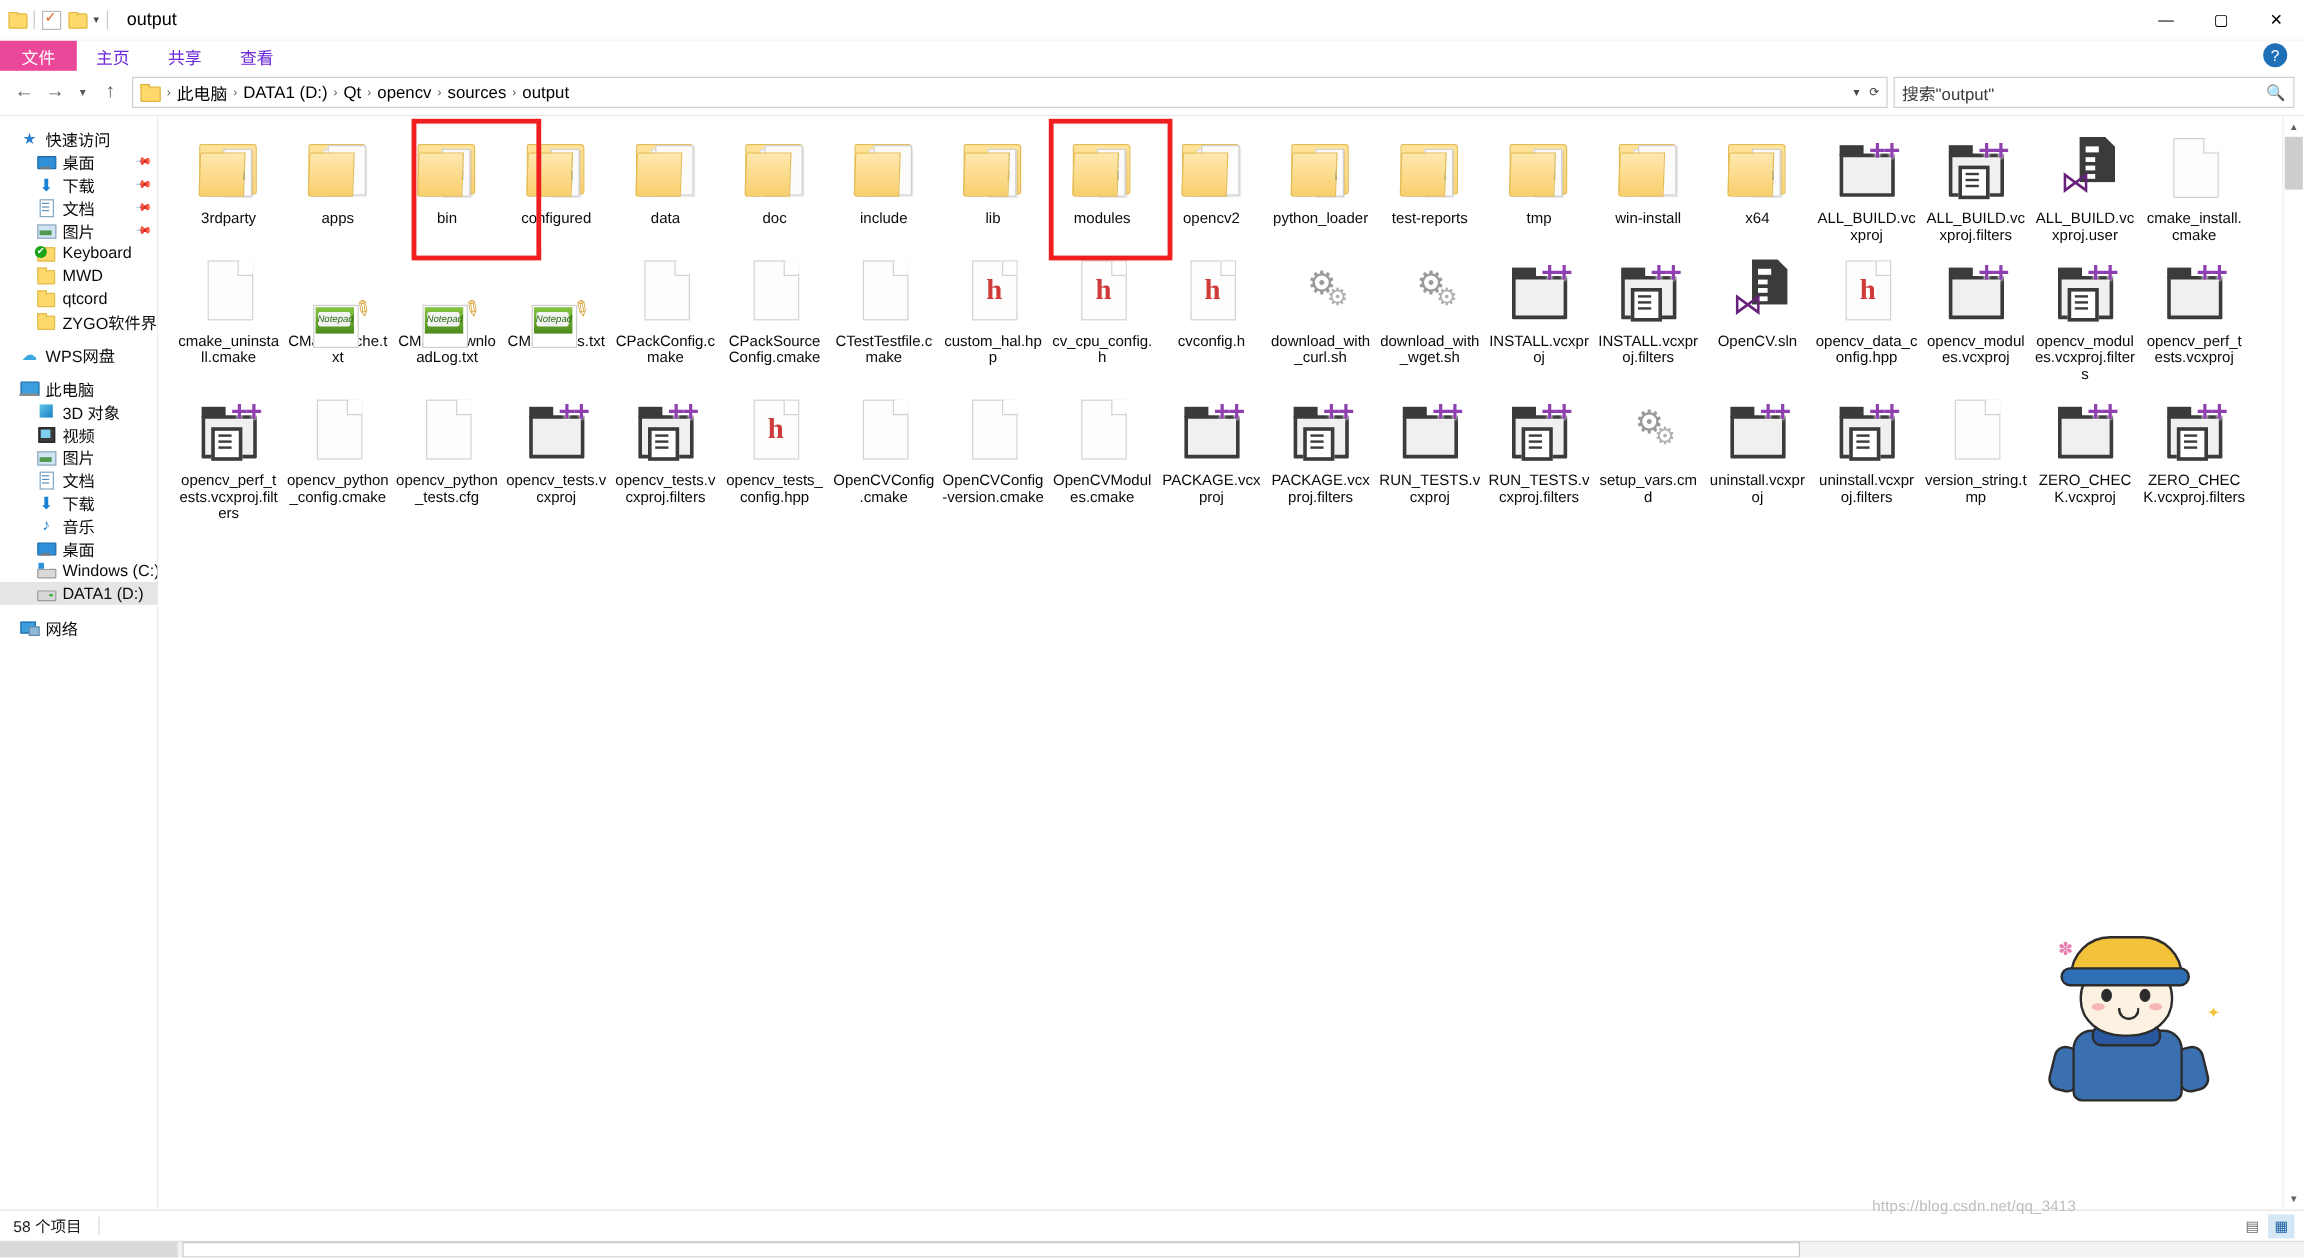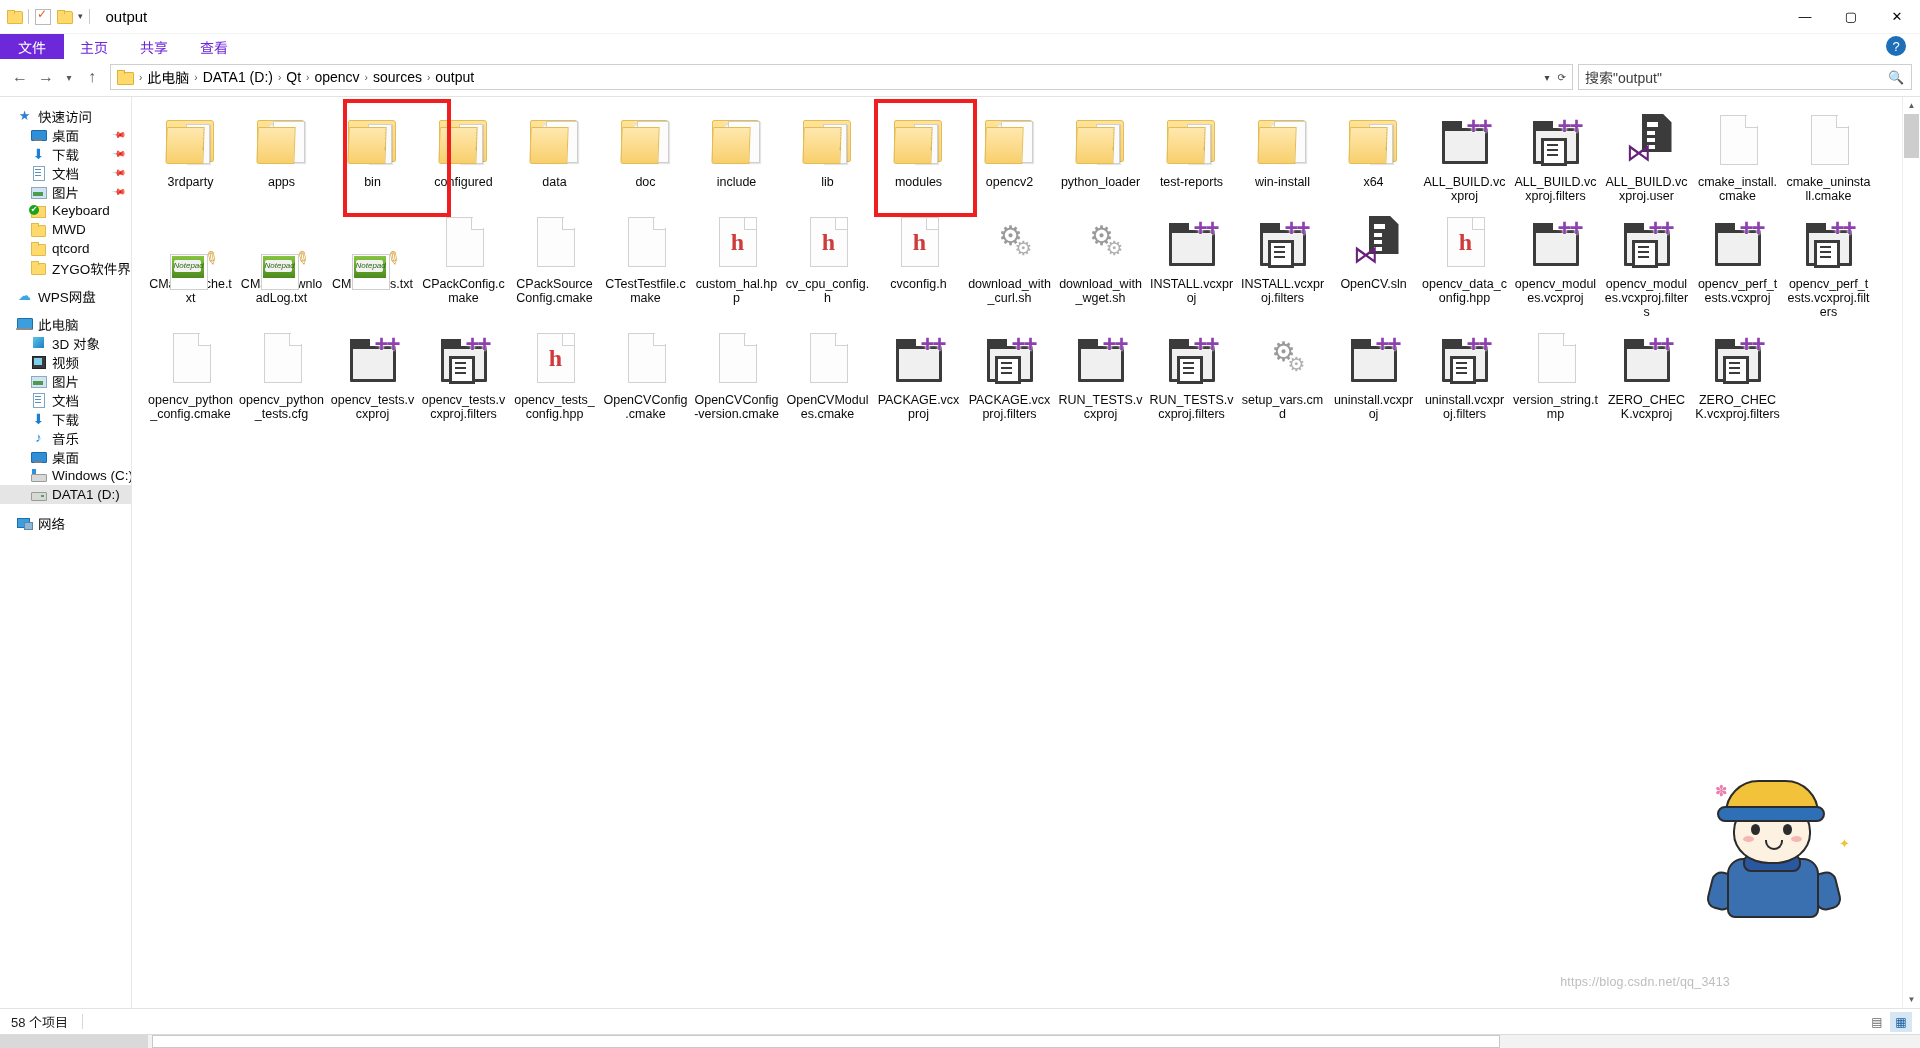--- a/index.html
+++ b/index.html
@@ -22,21 +22,21 @@
   .prop-mini{width:14px;height:14px;border:1px solid #b9b9b9;background:#fff;position:relative;}
   .prop-mini:after{content:"✓";position:absolute;left:1px;top:-3px;font-size:12px;color:#e05a1b;}
   .caret-mini{font-size:9px;color:#444;line-height:1;}
   .title-text{margin-left:10px;font-size:15px;color:#000;}
   .winbtns{margin-left:auto;display:flex;height:33px;}
   .winbtn{width:46px;height:33px;display:flex;align-items:center;justify-content:center;font-size:13px;color:#000;}
 
   
   .ribbon{height:25px;background:#fff;display:flex;align-items:stretch;flex:none;position:relative;}
   .rtab{padding:0 16px;display:flex;align-items:center;font-size:14px;color:#6d28d9;}
-  .rtab.file{background:#6d28d9;color:#fff;padding:0 18px;font-weight:normal;}
+  .rtab.file{background:#ec4899;color:#fff;padding:0 18px;font-weight:normal;}
   .help-ico{position:absolute;right:14px;top:2px;width:20px;height:20px;border-radius:50%;background:#1e6fb8;color:#fff;font-size:13px;display:flex;align-items:center;justify-content:center;}
 
   
   .addrbar{height:30px;display:flex;align-items:center;gap:2px;padding:3px 8px 4px 8px;flex:none;background:#fff;}
   .navbtn{width:24px;height:24px;display:flex;align-items:center;justify-content:center;font-size:16px;color:#5a5a5a;}
   .navbtn.sm{width:18px;font-size:10px;}
   .crumbbox{flex:1;height:24px;border:1px solid #cfcfcf;background:#fff;display:flex;align-items:center;padding:0 4px;margin-left:4px;min-width:0;}
   .crumb-ico{width:16px;height:14px;position:relative;margin:0 4px 0 2px;flex:none;}
   .crumb-ico:before{content:"";position:absolute;left:0;top:2px;width:15px;height:11px;background:#ffd96b;border:1px solid #dcb23d;border-radius:1px;}
   .crumb-ico:after{content:"";position:absolute;left:0;top:0;width:6px;height:3px;background:#ffd96b;border:1px solid #dcb23d;border-bottom:none;}
@@ -167,21 +167,21 @@
   .vscroll .up,.vscroll .dn{height:17px;display:flex;align-items:center;justify-content:center;font-size:8px;color:#606060;}
   .vscroll .thumb{position:absolute;left:1px;right:1px;top:17px;height:44px;background:#cdcdcd;}
 
   
   .status{height:25px;flex:none;display:flex;align-items:center;border-top:1px solid #e3e3e3;background:#fff;position:relative;}
   .status .cnt{font-size:13px;color:#1b1b1b;padding-left:11px;}
   .status .sep{width:1px;height:15px;background:#d8d8d8;margin-left:14px;}
   .status .views{margin-left:auto;display:flex;align-items:center;gap:2px;padding-right:8px;}
   .vbtn{width:22px;height:20px;display:flex;align-items:center;justify-content:center;font-size:12px;color:#6a6a6a;}
   .vbtn.on{background:#d5e6f5;color:#1a5f9e;}
-  .wm{position:absolute;right:190px;bottom:45px;font-size:12.5px;color:#bdbdbd;letter-spacing:.2px;}
+  .wm{position:absolute;right:190px;bottom:22px;font-size:12.5px;color:#bdbdbd;letter-spacing:.2px;}
 
   
   .taskstrip{height:13px;flex:none;background:#f2f2f2;border-top:1px solid #dcdcdc;position:relative;}
   .taskstrip .blk{position:absolute;left:0;top:0;width:148px;height:13px;background:#d9d9d9;}
   .taskstrip .win2{position:absolute;left:152px;top:0;right:420px;height:13px;background:#fff;border:1px solid #c8c8c8;box-sizing:border-box;}
 </style>
 </head>
 <body>
 
 <div class="win">
@@ -473,20 +473,32 @@
                 <div class="paper"></div>
                 <div class="lines"></div>
                 <div class="thumb"></div>
                 <div class="front"></div>
               </div>
             </div>
             <div class="label">test-reports</div>
           </div>
           <div class="item">
             <div class="icon">
+              <div class="ic-folder">
+                <div class="back"></div>
+                <div class="paper"></div>
+                <div class="lines"></div>
+                <div class="thumb"></div>
+                <div class="front"></div>
+              </div>
+            </div>
+            <div class="label">tmp</div>
+          </div>
+          <div class="item">
+            <div class="icon">
               <div class="ic-folder empty">
                 <div class="back"></div>
                 <div class="paper2"></div>
                 <div class="paper"></div>
                 <div class="front"></div>
               </div>
             </div>
             <div class="label">win-install</div>
           </div>
           <div class="item">

